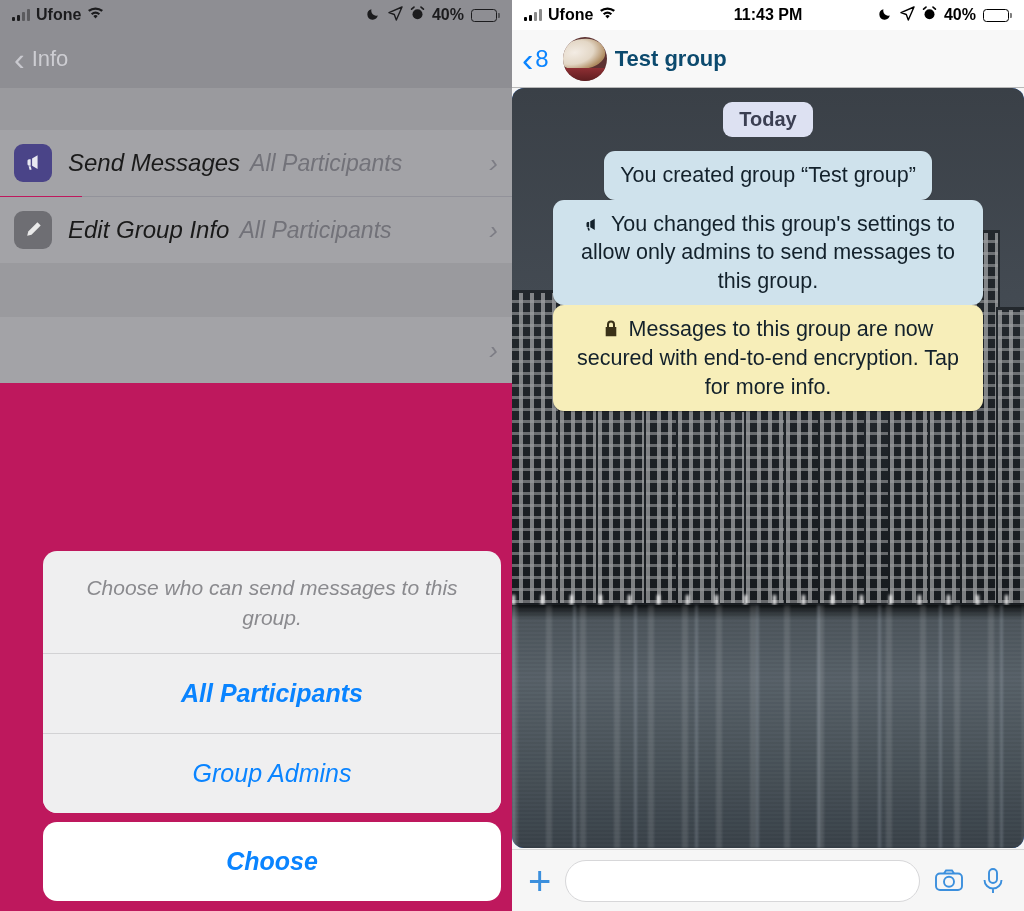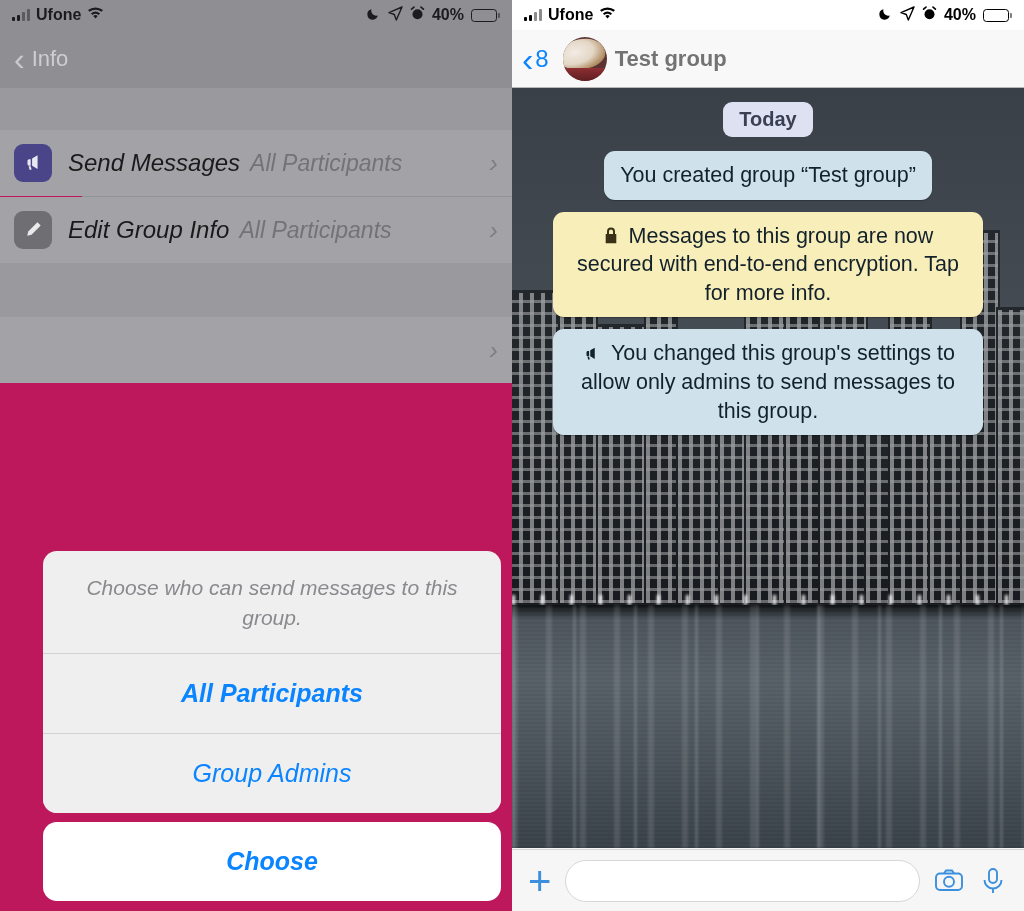--- a/index.html
+++ b/index.html
@@ -112,26 +112,26 @@
   }
   .avatar .ear {
     position:absolute; right:6px; top:4px; width:18px; height:15px;
     background:#c09a6e; border-radius:60% 40% 50% 50%; transform:rotate(22deg);
   }
   .avatar .body {
     position:absolute; left:0; bottom:0; width:100%; height:13px;
     background:linear-gradient(180deg,#8e2f33,#5e1d20);
   }
   .r-titles { display:flex; flex-direction:column; justify-content:center; line-height:1.18; }
-  .r-title { font-size:22px; font-weight:bold; color:#737373; }
+  .r-title { font-size:22px; font-weight:bold; color:#0c4a6e; }
   .r-sub { font-size:18px; color:#6f6f74; }
 
   .chat {
     position:relative; height:calc(911px - 30px - 59px - 62px);
-    overflow:hidden; background:#3b82f6;
+    overflow:hidden; background:#3b82f6;border-radius:12px;
   }
   
   .wall { position:absolute; inset:0; }
   .sky {
     position:absolute; left:0; right:0; top:0; height:68%;
     background:linear-gradient(180deg,#3a4047 0%,#434a52 40%,#4a5159 70%,#3c4349 100%);
   }
   .water {
     position:absolute; left:0; right:0; bottom:0; height:32%;
     background:linear-gradient(180deg,#0b0e10 0%,#4e575e 6%, #59636b 30%, #4a545b 65%, #39424a 100%);
@@ -162,21 +162,21 @@
     background:repeating-linear-gradient(90deg, rgba(255,255,255,.95) 0 3px, rgba(0,0,0,0) 3px 29px);
     filter:blur(1.4px);
   }
 
   .msgs { position:relative; padding:14px 12px 8px; }
   .pill-wrap { display:flex; justify-content:center; margin-bottom:14px; }
   .pill {
     background:#dde1f2; color:#3b3f52; font-size:20px; font-weight:bold;
     padding:6px 16px; border-radius:9px;
   }
-  .bub-wrap { display:flex; justify-content:center; margin-bottom:12px; }
+  .bub-wrap { display:flex; justify-content:center; }
   .bubble {
     border-radius:11px; padding:10px 16px; text-align:center;
     font-size:21.5px; line-height:1.33; color:#13212b; max-width:430px;
     box-shadow:0 1px 1px rgba(0,0,0,.25);
   }
   .bubble.info { background:#cfe2ec; }
   .bubble.enc  { background:#f7eeb9; }
   .bubble .gl { margin-right:4px; }
 
   .composer {
@@ -300,20 +300,21 @@
           <i></i>
           <i></i>
         </span>
       <span>Ufone</span>
       <span>
         <svg width="17" height="13" viewBox="0 0 17 13">
             <path d="M8.5 11.6l2.2-2.5a3.3 3.3 0 0 0-4.4 0zM3.9 6.4l1.5 1.7a4.9 4.9 0 0 1 6.2 0l1.5-1.7a7.3 7.3 0 0 0-9.2 0zM1 3.1l1.5 1.7a9.8 9.8 0 0 1 12 0L16 3.1a12 12 0 0 0-15 0z" fill="#000"></path>
           </svg>
       </span>
     </div>
+    <div class="sb-center">11:43 PM</div>
     <div class="sb-right">
       <span>
         <svg width="15" height="15" viewBox="0 0 15 15">
             <path d="M11.8 9.6A5.3 5.3 0 0 1 5.4 3.2 5.3 5.3 0 1 0 11.8 9.6z" fill="#000"></path>
           </svg>
       </span>
       <span>
         <svg width="15" height="15" viewBox="0 0 15 15">
             <path d="M14 1L1 6.6l5.3 1.9L8.3 14z" fill="none" stroke="#000" stroke-width="1.4" stroke-linejoin="round"></path>
           </svg>
@@ -373,37 +374,37 @@
     <div class="msgs">
       <div class="pill-wrap">
         <span class="pill">Today</span>
       </div>
 
       <div class="bub-wrap">
         <div class="bubble info">You created group “Test group”</div>
       </div>
 
       <div class="bub-wrap">
-        <div class="bubble enc">
-          <span class="gl">
-            <svg width="16" height="19" viewBox="0 0 16 19" style="vertical-align:-2px">
-                <path d="M4 8V5.6a4 4 0 0 1 8 0V8h1.3v9.2H2.7V8zm2 0h4V5.6a2 2 0 1 0-4 0z" fill="#3a3118"></path>
-              </svg>
-          </span><span>Messages to this group are now secured with end-to-end encryption. Tap for more info.</span>
-        </div>
-      </div>
-
-      <div class="bub-wrap">
         <div class="bubble info">
           <span class="gl">
             <svg width="20" height="18" viewBox="0 0 24 24" style="vertical-align:-3px">
                 <path d="M17 3.5v15l-6-3.6V7.1zM9.5 8v7H7.8c-1 0-1.8-.8-1.8-1.8V9.8C6 8.8 6.8 8 7.8 8z" fill="#15222c"></path>
                 <path d="M7.2 15.5l1.2 4.2 2.1-.6-1.1-3.6z" fill="#15222c"></path>
               </svg>
           </span><span>You changed this group's settings to allow only admins to send messages to this group.</span>
+        </div>
+      </div>
+
+      <div class="bub-wrap">
+        <div class="bubble enc">
+          <span class="gl">
+            <svg width="16" height="19" viewBox="0 0 16 19" style="vertical-align:-2px">
+                <path d="M4 8V5.6a4 4 0 0 1 8 0V8h1.3v9.2H2.7V8zm2 0h4V5.6a2 2 0 1 0-4 0z" fill="#3a3118"></path>
+              </svg>
+          </span><span>Messages to this group are now secured with end-to-end encryption. Tap for more info.</span>
         </div>
       </div>
     </div>
   </div>
 
   <div class="composer">
     <span class="plus">+</span>
     <input class="field" type="text" value="" placeholder="" style="">
     <span class="ic">
       <svg viewBox="0 0 30 30" fill="none" stroke="#3b8fdd" stroke-width="1.9">

